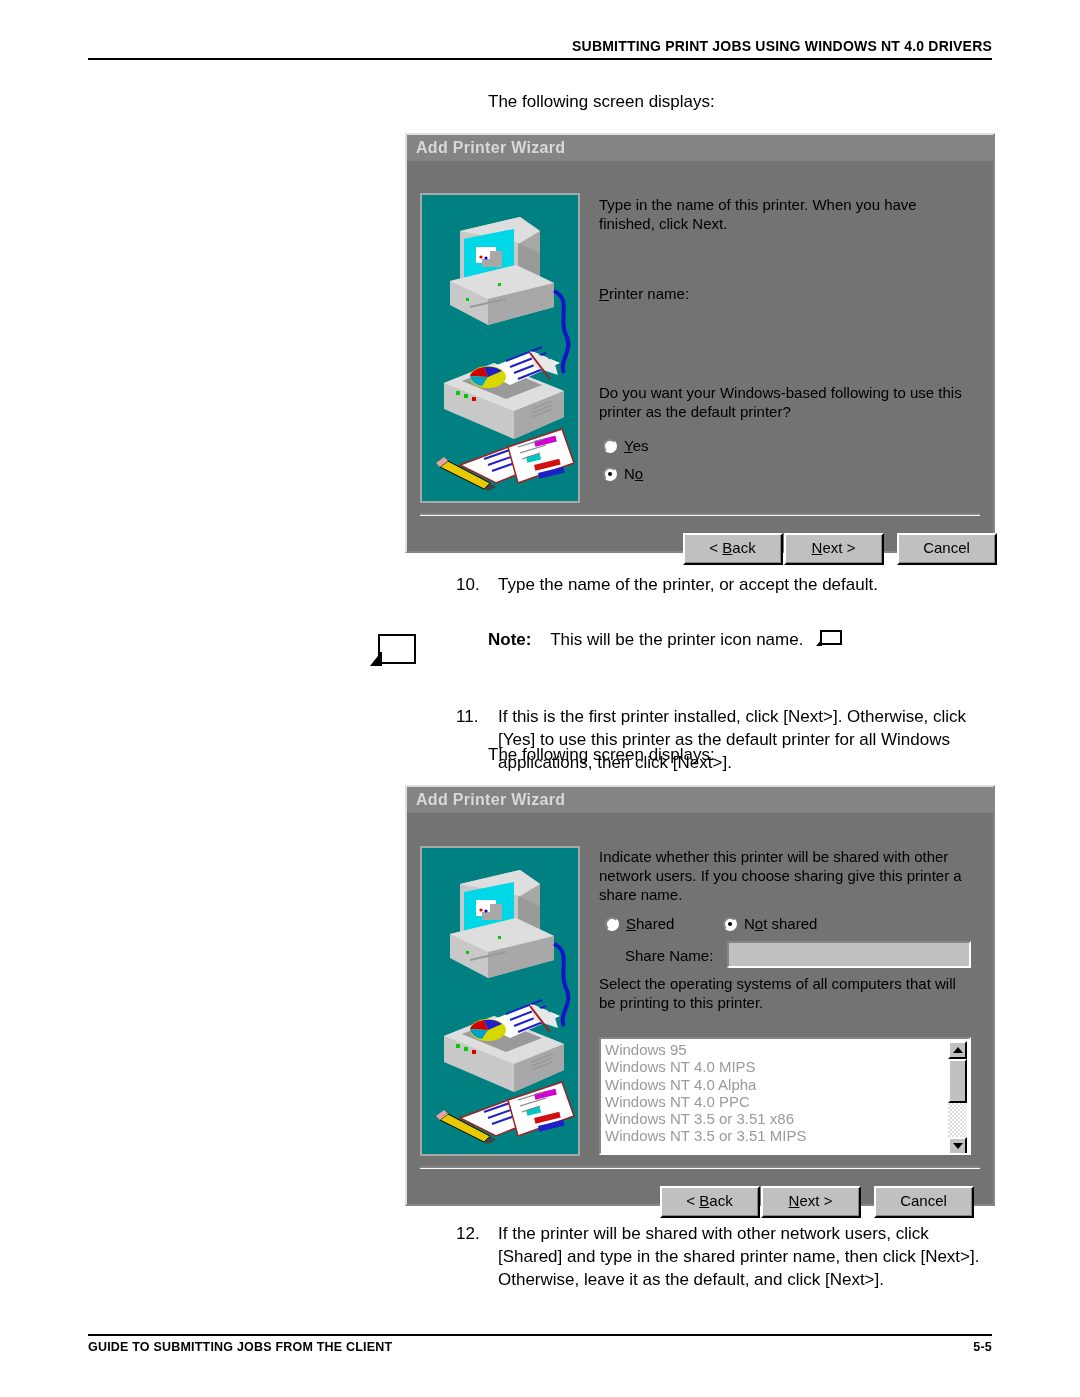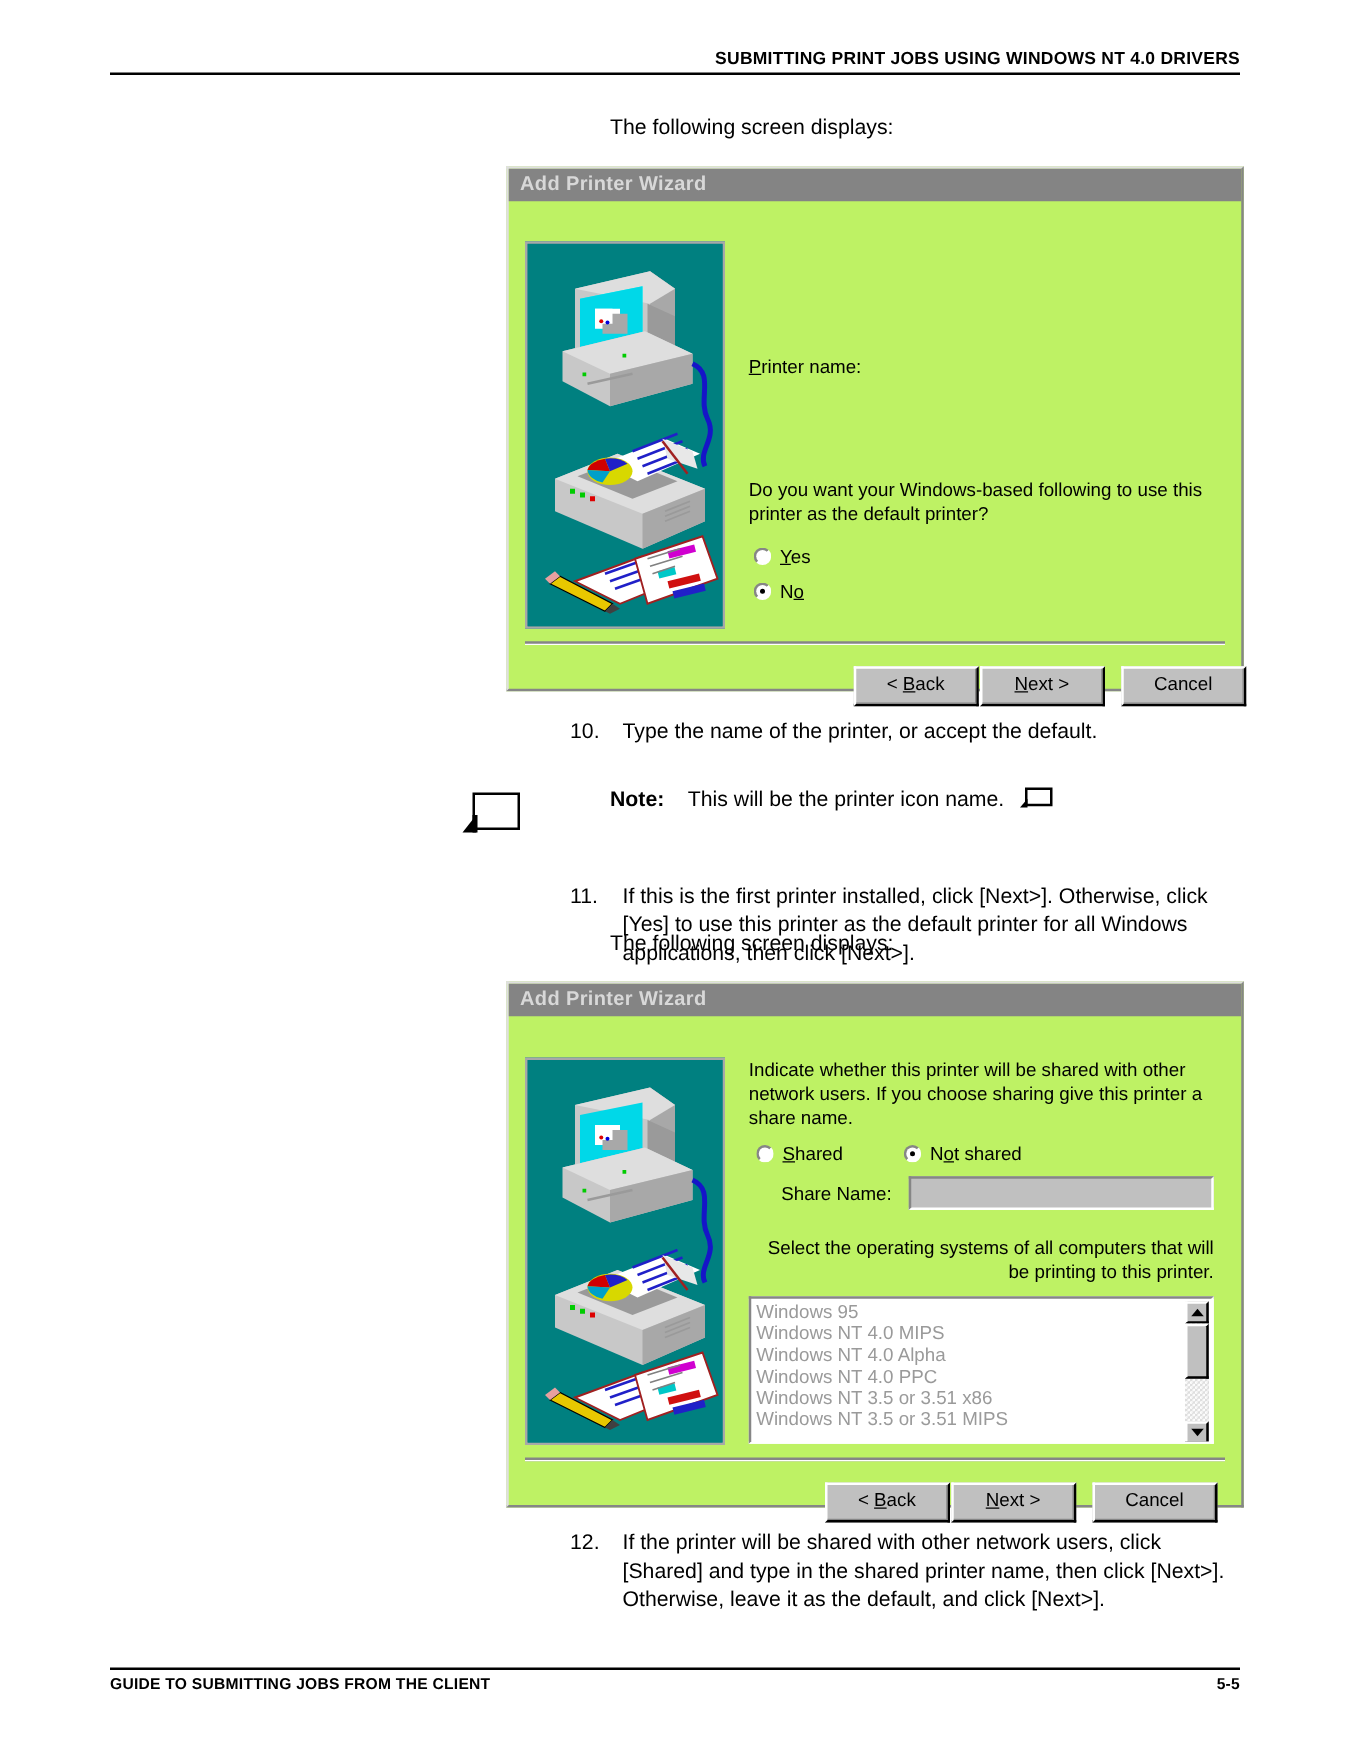--- a/index.html
+++ b/index.html
@@ -133,21 +133,21 @@
     position: absolute;
     left: 0; top: 9px;
     width: 0; height: 0;
     border-left: 6px solid transparent;
     border-bottom: 7px solid #000;
   }
 
   
   .dlg {
     position: absolute;
-    background: #bef264;
+    background: #737373;
     border-top: 2px solid #dfdfdf;
     border-left: 2px solid #dfdfdf;
     border-right: 2px solid #868686;
     border-bottom: 2px solid #868686;
     box-sizing: border-box;
     font-size: 15px;
   }
   .dlg-title {
     height: 26px;
     background: #848484;
@@ -403,20 +403,21 @@
           <line x1="98" y1="258" x2="124" y2="250"></line>
           <line x1="100" y1="264" x2="118" y2="258"></line>
         </g>
 
         <polygon points="18,272 26,266 68,288 62,294" fill="#e8c800" stroke="#000" stroke-width="1"></polygon>
         <polygon points="18,272 26,266 22,262 14,268" fill="#e8a0a0"></polygon>
         <polygon points="62,294 68,288 74,292 66,296" fill="#404040"></polygon>
       </svg>
     </div>
 
+    <div class="wtext" style="left:192px; top:34px; width:372px;">Type in the name of this printer.  When you have finished, click Next.</div>
 
     <div class="wlabel" style="left:192px; top:124px;"><u>P</u><span>rinter name:</span></div>
 
     <div class="wtext" style="left:192px; top:222px; width:372px;">Do you want your Windows-based following to use this printer as the default printer?</div>
 
     <div class="radio" style="left:196px; top:276px;">
       <span class="dot"></span><u>Y</u><span>es</span>
     </div>
     <div class="radio" style="left:196px; top:304px;">
       <span class="dot on"></span>N<u>o</u>
@@ -540,21 +541,21 @@
     <div class="radio" style="left:198px; top:102px;">
       <span class="dot"></span><u>S</u><span>hared</span>
     </div>
     <div class="radio" style="left:316px; top:102px;">
       <span class="dot on"></span>N<u>o</u><span>t shared</span>
     </div>
 
     <div class="wlabel" style="left:218px; top:134px;">Share Name:</div>
     <div class="wfield disabled" style="left:320px; top:128px; width:244px; height:27px;"></div>
 
-    <div class="wtext" style="left:192px; top:176px; width:372px;text-align:right;">Select the operating systems of all computers that will be printing to this printer.</div>
+    <div class="wtext" style="left:192px; top:161px; width:372px;">Select the operating systems of all computers that will be printing to this printer.</div>
 
     <div class="wlist" style="left:192px; top:224px; width:372px; height:118px;">
       <div class="items" id="os-items">
           <div>Windows 95</div>
           <div>Windows NT 4.0 MIPS</div>
           <div>Windows NT 4.0 Alpha</div>
           <div>Windows NT 4.0 PPC</div>
           <div>Windows NT 3.5 or 3.51 x86</div>
           <div>Windows NT 3.5 or 3.51 MIPS</div>
         </div>

